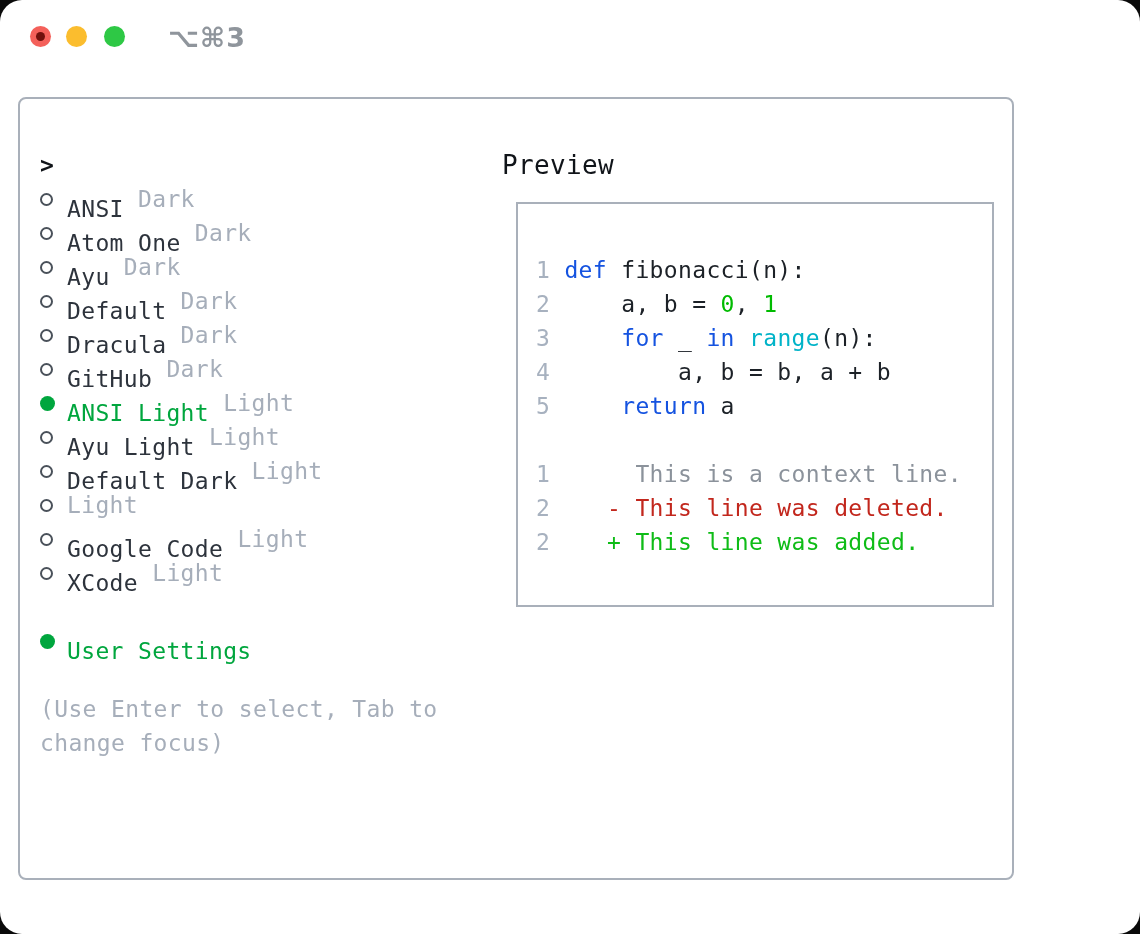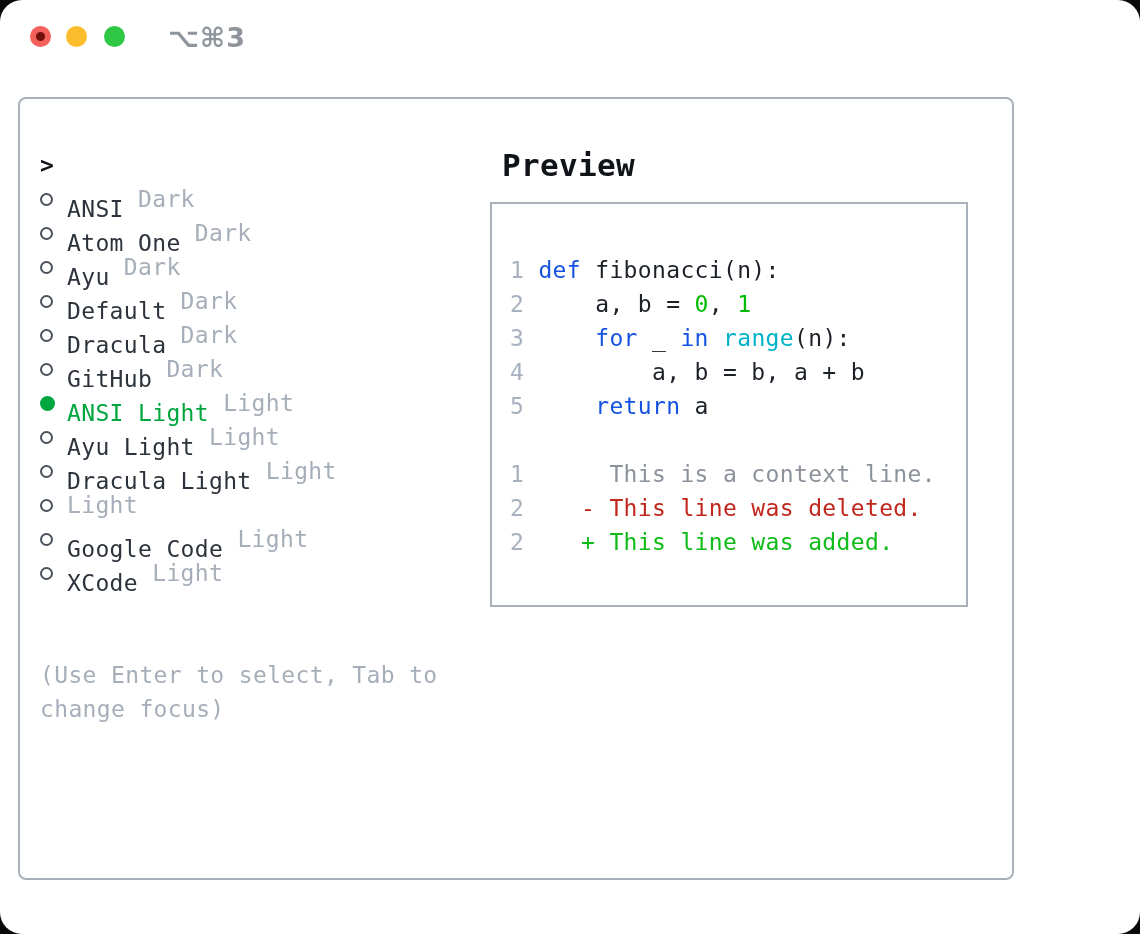--- a/index.html
+++ b/index.html
@@ -52,24 +52,24 @@
   .hdr{font-weight:bold;color:var(--header-text);}
   .radio{width:13px;height:13px;border-radius:50%;border:2px solid #4a515a;display:inline-block;}
   .radio.sel{width:15px;height:15px;border:none;background:var(--ui-green);}
   .name{color:var(--item-text);margin-top:20px;}
   .name.sel{color:var(--ui-green);}
   .variant{color:var(--muted);}
   .hint{color:var(--muted);}
   
   .preview-hdr{
     position:absolute;left:482px;top:49px;height:34px;display:flex;align-items:center;
-    font-size:31px;font-weight:bold;letter-spacing:0.35px;color:var(--header-text);
+    font-size:26px;font-weight:normal;letter-spacing:0.35px;color:var(--header-text);
   }
   .preview-box{
-    position:absolute;left:470px;top:103px;width:478px;height:405px;
+    position:absolute;left:496px;top:103px;width:478px;height:405px;
     border:2px solid var(--border);background:#fff;
   }
   .code{
     position:absolute;left:18px;top:49px;margin:0;
     font-family:"DejaVu Sans Mono","Liberation Mono",monospace;
     font-size:23px;line-height:34px;letter-spacing:0.35px;white-space:pre;
     color:var(--plain);
   }
   .ln{color:var(--linenum);}
   .tok-plain{color:var(--plain);}
@@ -100,25 +100,26 @@
 
     <div class="row"><span class="gutter"><span class="prompt">&gt;</span></span></div>
         <div class="row"><span class="gutter"><span class="radio"></span></span><span class="name">ANSI </span><span class="variant">Dark</span></div>
         <div class="row"><span class="gutter"><span class="radio"></span></span><span class="name">Atom One </span><span class="variant">Dark</span></div>
         <div class="row"><span class="gutter"><span class="radio"></span></span><span class="name">Ayu </span><span class="variant">Dark</span></div>
         <div class="row"><span class="gutter"><span class="radio"></span></span><span class="name">Default </span><span class="variant">Dark</span></div>
         <div class="row"><span class="gutter"><span class="radio"></span></span><span class="name">Dracula </span><span class="variant">Dark</span></div>
         <div class="row"><span class="gutter"><span class="radio"></span></span><span class="name">GitHub </span><span class="variant">Dark</span></div>
         <div class="row"><span class="gutter"><span class="radio sel"></span></span><span class="name sel">ANSI Light </span><span class="variant">Light</span></div>
         <div class="row"><span class="gutter"><span class="radio"></span></span><span class="name">Ayu Light </span><span class="variant">Light</span></div>
-        <div class="row"><span class="gutter"><span class="radio"></span></span><span class="name">Dracula Light </span><span class="variant">Light</span></div>
+        <div class="row"><span class="gutter"><span class="radio"></span></span><span class="name">Default Dark </span><span class="variant">Light</span></div>
         <div class="row"><span class="gutter"><span class="radio"></span></span><span class="variant">Light</span></div>
         <div class="row"><span class="gutter"><span class="radio"></span></span><span class="name">Google Code </span><span class="variant">Light</span></div>
         <div class="row"><span class="gutter"><span class="radio"></span></span><span class="name">XCode </span><span class="variant">Light</span></div>
         <div class="row"></div>
+        <div class="row"><span class="gutter"><span class="radio sel"></span></span><span class="name sel">User Settings</span></div>
         <div class="row"></div>
         <div class="row"><span class="hint">(Use Enter to select, Tab to</span></div>
         <div class="row"><span class="hint">change focus)</span></div>
       </div>
 
     <div class="preview-hdr">Preview</div>
 
     <div class="preview-box">
       <pre class="code"><span class="ln">1 </span><span class="tok-kw">def</span><span class="tok-plain"> fibonacci(n):</span>
 <span class="ln">2 </span><span class="tok-plain">    a, b = </span><span class="tok-numlit">0</span><span class="tok-plain">, </span><span class="tok-numlit">1</span>

